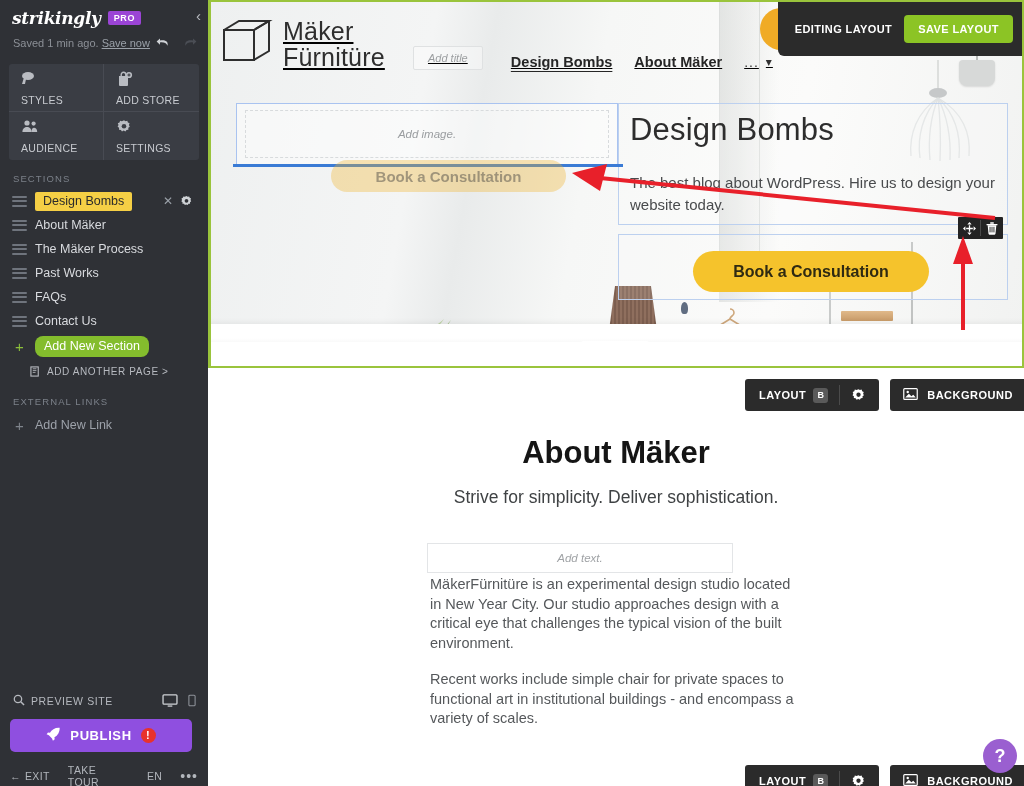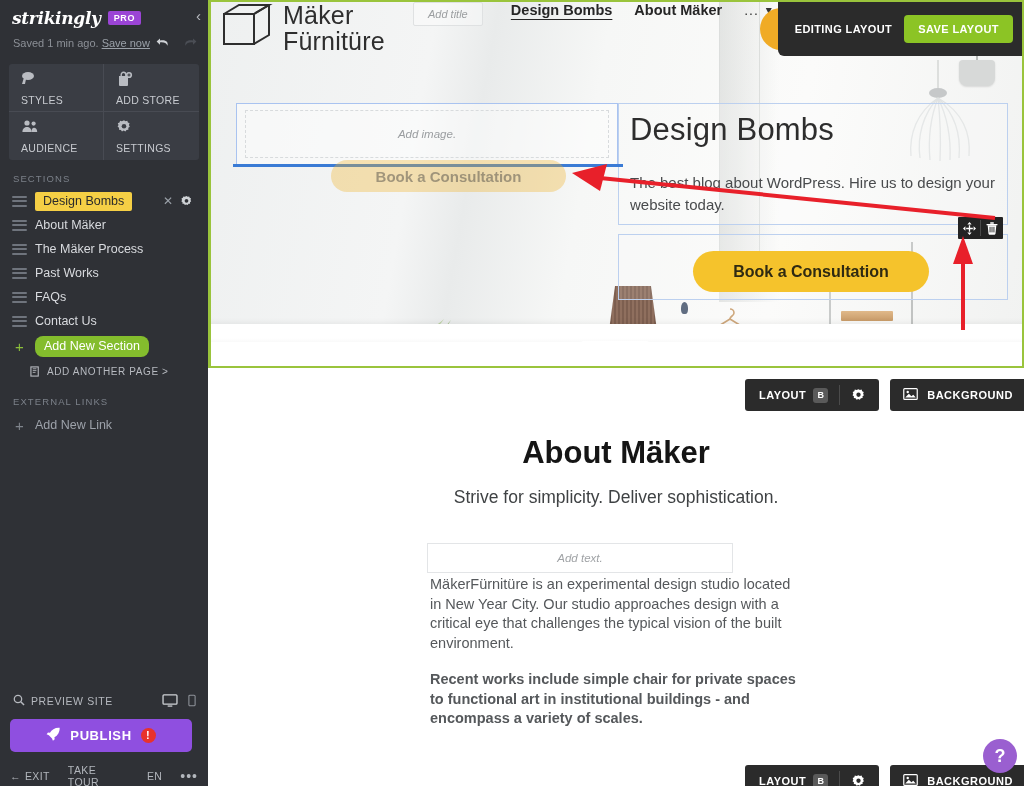--- a/index.html
+++ b/index.html
@@ -246,24 +246,25 @@
     border-left: 34px solid transparent;
     border-right: 34px solid transparent;
     border-top: 26px solid #ffffff;
   }
   .hero-white-strip {
     position:absolute; left:0; right:0; bottom:0; height:24px; background:#ffffff;
   }
 
   
   .site-header {
-    position: absolute; left:0; top:0; right:0; height:60px;
-    display:flex; align-items:flex-start;
+    position: absolute; left:0; top:8px; right:0; height:60px;
+    display:flex; align-items:flex-end;
     padding-left: 10px;
     z-index: 6;
+    text-decoration: underline;
   }
   .logo-cube { width:52px; height:52px; flex:0 0 auto; }
   .logo-text {
     margin-left: 10px;
     font-family: "Liberation Sans", sans-serif;
     font-size: 25px; line-height: 26px;
     color: #2e2e2e;
     letter-spacing: .2px;
   }
   .add-title {
@@ -424,21 +425,21 @@
     width: 306px; height: 30px;
     border: 1px solid #e3e5e7;
     display:flex; align-items:center; justify-content:center;
     font-size: 11.5px; font-style: italic; color: #a0a3a6;
   }
   .about-p {
     position:absolute; left: 222px; width: 374px;
     font-size: 14.5px; line-height: 19.5px; color: #55585b;
   }
   .about-p1 { top: 575px; }
-  .about-p2 { top: 670px; font-weight: bold; }
+  .about-p2 { top: 670px; }
 
   .help-fab {
     position:absolute; right: 7px; bottom: 13px;
     width: 34px; height: 34px; border-radius: 50%;
     background:#9a5fd0; color:#fff;
     display:flex; align-items:center; justify-content:center;
     font-size: 18px; font-weight: bold;
     z-index: 30;
   }
 </style>

